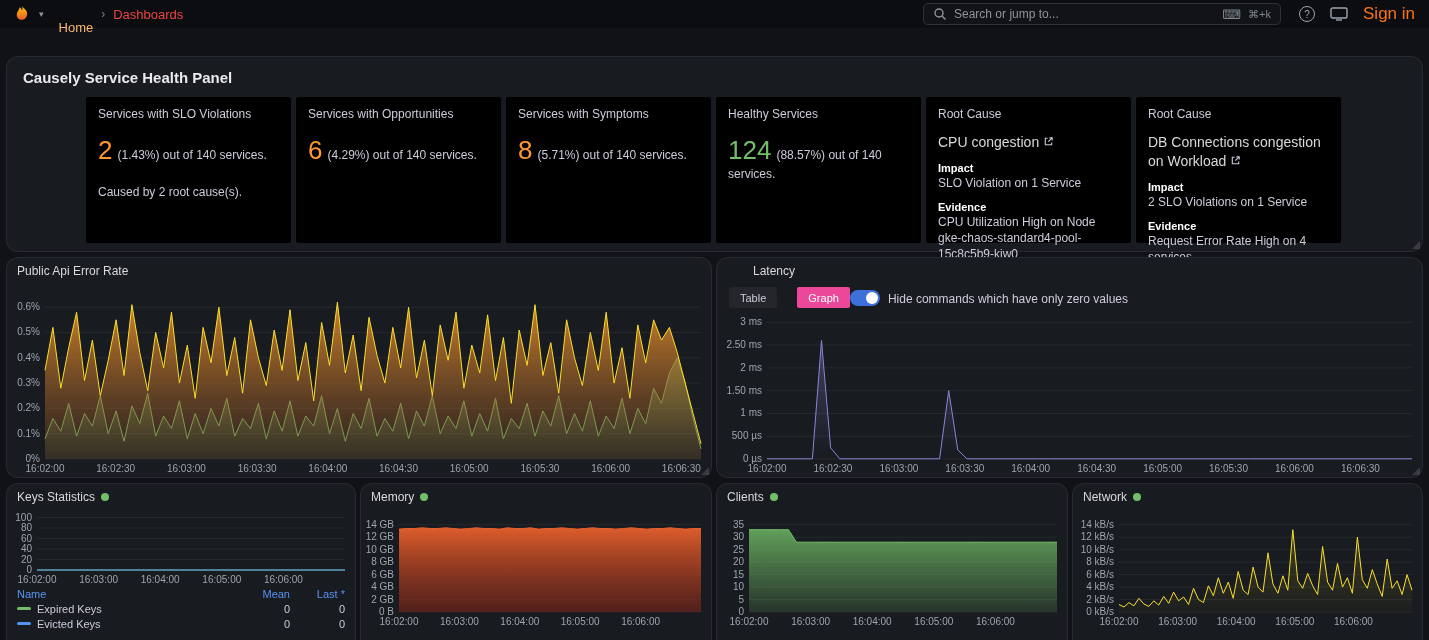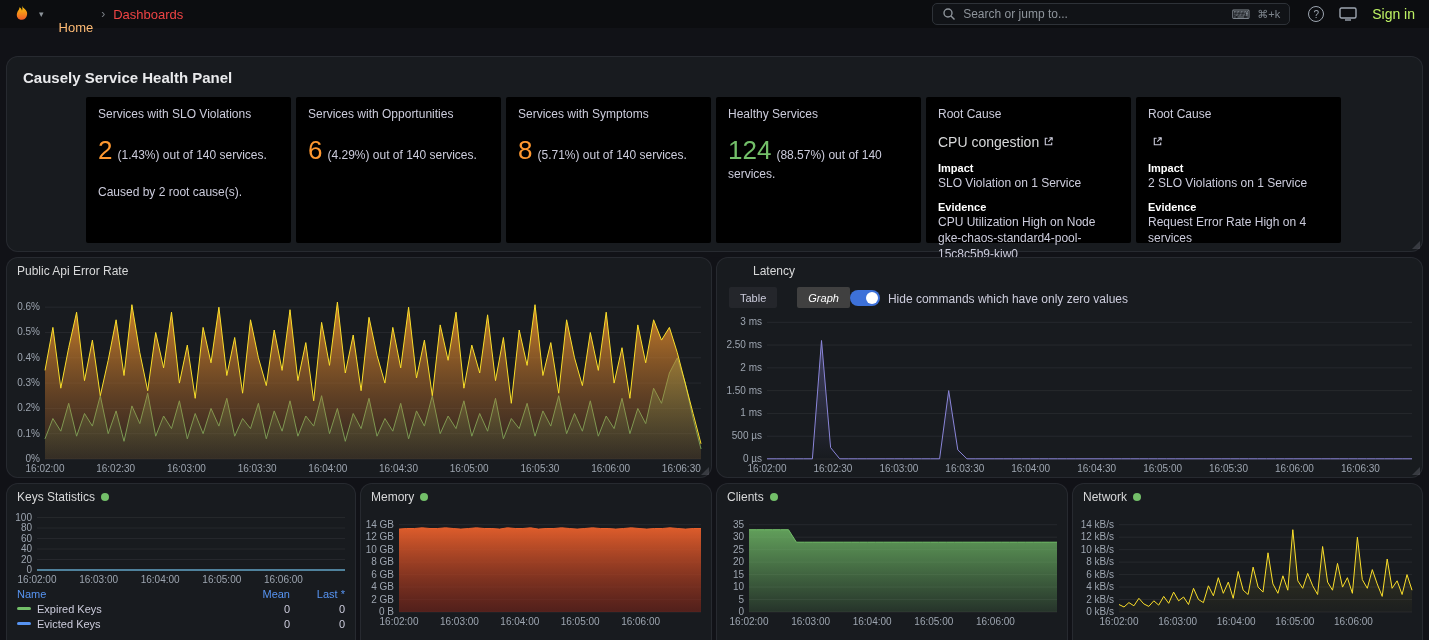--- a/index.html
+++ b/index.html
@@ -22,21 +22,21 @@
     gap:7px; padding:0 9px; }
   .nav-search input { flex:1; background:transparent; border:none; outline:none;
     color:#ccccdc; font-size:12px; font-family:"Liberation Sans",sans-serif; }
   .nav-search input::placeholder { color:#8e949b; }
   .kbd-icon { color:#7e858d; font-size:13px; line-height:1; }
   .shortcut { color:#7e858d; font-size:11px; white-space:nowrap; }
   .nav-right { display:flex; align-items:center; gap:15px; margin-left:18px; padding-right:2px; }
   .help { width:16px; height:16px; border:1px solid #9da5b0; border-radius:50%;
     color:#9da5b0; font-size:10px; display:flex; align-items:center; justify-content:center; cursor:pointer; }
   .monitor { cursor:pointer; display:block; }
-  .signin { color:#bef264; font-size:14px; cursor:pointer; white-space:nowrap; }
+  .signin { color:#f97316; font-size:17px; cursor:pointer; white-space:nowrap; }
 
   
   .panel { position:absolute; background:#181b1f; border:1px solid rgba(204,204,220,0.09);
     border-radius:12px; }
   .panel::after { content:""; position:absolute; right:2px; bottom:2px; width:0; height:0;
     border-style:solid; border-width:0 0 8px 8px;
     border-color:transparent transparent rgba(204,204,220,0.18) transparent; }
   .panel-header { height:26px; display:flex; align-items:center; gap:6px;
     padding:0 10px; font-size:12px; color:#d8d9da; }
   .panel-title { font-weight:500; cursor:pointer; }
@@ -74,21 +74,21 @@
   .pos-keys    .chart { top:26px; left:2px; right:2px; height:76px; }
   .pos-memory  .chart, .pos-clients .chart, .pos-network .chart
     { top:26px; left:2px; right:2px; height:118px; }
   svg text { font-family:"Liberation Sans",sans-serif; font-size:10px; fill:#9da5b0; }
 
   
   .lat-controls { position:absolute; top:29px; left:12px; display:flex; align-items:center; }
   .tab-group { display:flex; gap:20px; }
   .tab { height:21px; padding:0 11px; font-size:11px; color:#ccccdc; background:#24262b;
     border:none; border-radius:2px; cursor:pointer; font-family:"Liberation Sans",sans-serif; }
-  .tab.active { background:#404040; color:#ffffff;font-style:italic; }
+  .tab.active { background:#ec4899; color:#ffffff; }
   .toggle-wrap { display:flex; align-items:flex-end; gap:8px; }
   .switch { width:30px; height:16px; border-radius:8px; background:#3d71d9; position:relative;
     display:inline-block; cursor:pointer; }
   .switch .knob { position:absolute; right:2px; top:2px; width:12px; height:12px;
     border-radius:50%; background:#ffffff; }
   .toggle-label { font-size:12px; color:#ccccdc; }
 
   
   .legend { position:absolute; left:0; right:0; top:102px; padding:0 10px; font-size:11px; }
   .legend-row { display:flex; align-items:center; height:15px; }
@@ -181,21 +181,21 @@
             <path d="M10 2L5.8 6.2"></path>
           </svg></div>
       <div class="rc-label">Impact</div>
       <div class="rc-text">SLO Violation on 1 Service</div>
       <div class="rc-label">Evidence</div>
       <div class="rc-text">CPU Utilization High on Node gke-chaos-standard4-pool-15c8c5b9-kiw0</div>
     </div>
 
     <div class="card">
       <div class="card-title">Root Cause</div>
-      <div class="rc-link"><svg width="11" height="11" viewBox="0 0 12 12" fill="none" stroke="#ccccdc" stroke-width="1.2">
+      <div class="rc-link"><span>DB Connections congestion on Workload</span><svg width="11" height="11" viewBox="0 0 12 12" fill="none" stroke="#ccccdc" stroke-width="1.2">
             <path d="M5 2.5H2.5v7h7V7"></path>
             <path d="M7 2h3v3"></path>
             <path d="M10 2L5.8 6.2"></path>
           </svg></div>
       <div class="rc-label">Impact</div>
       <div class="rc-text">2 SLO Violations on 1 Service</div>
       <div class="rc-label">Evidence</div>
       <div class="rc-text">Request Error Rate High on 4 services</div>
     </div>
 

